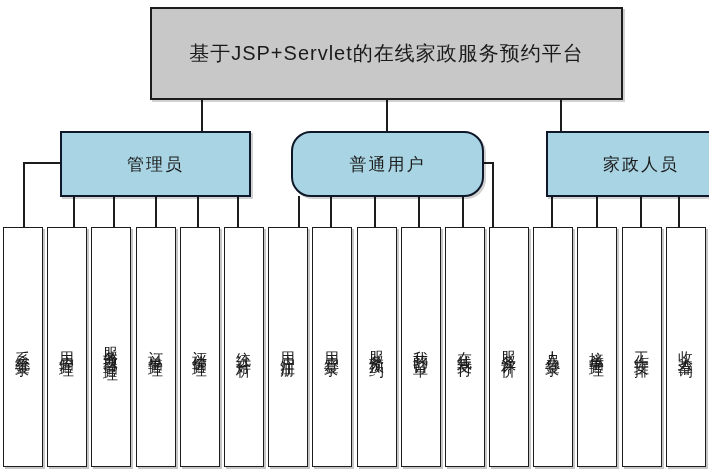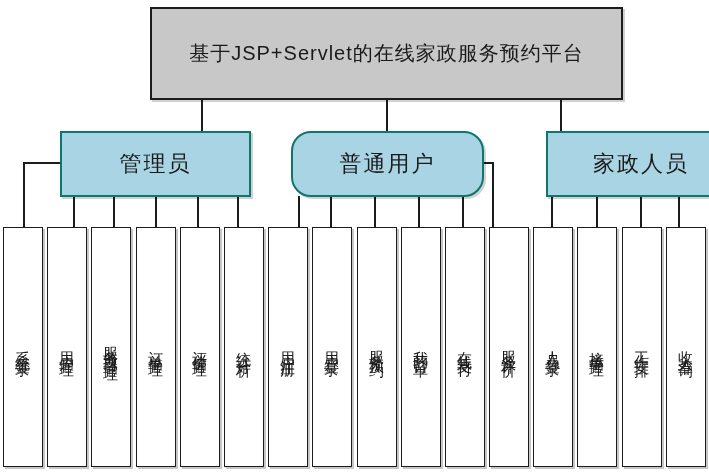--- a/index.html
+++ b/index.html
@@ -39,23 +39,23 @@
     border: 2px solid #1c1c1c;
     box-shadow: 2px 2px 0 rgba(0,0,0,0.18);
     font-size: 20px;
     letter-spacing: 1px;
     white-space: nowrap;
   }
   .group-box {
     top: 131px;
     height: 66px;
     background: #a9d4e3;
-    border: 2px solid #0f766e;
+    border: 2px solid #0f172a;
     box-shadow: 2px 2px 0 rgba(0,0,0,0.18);
-    font-size: 22px;
+    font-size: 17px;
     letter-spacing: 2px;
     text-align: center;
   }
   .group-admin { left: 60px;  width: 191px; }
   .group-user  { left: 291px; width: 193px; border-radius: 20px; }
   .group-staff { left: 514px; width: 190px; margin-left: 32px; }
   .leaf-box {
     top: 227px;
     width: 40px;
     height: 240px;

